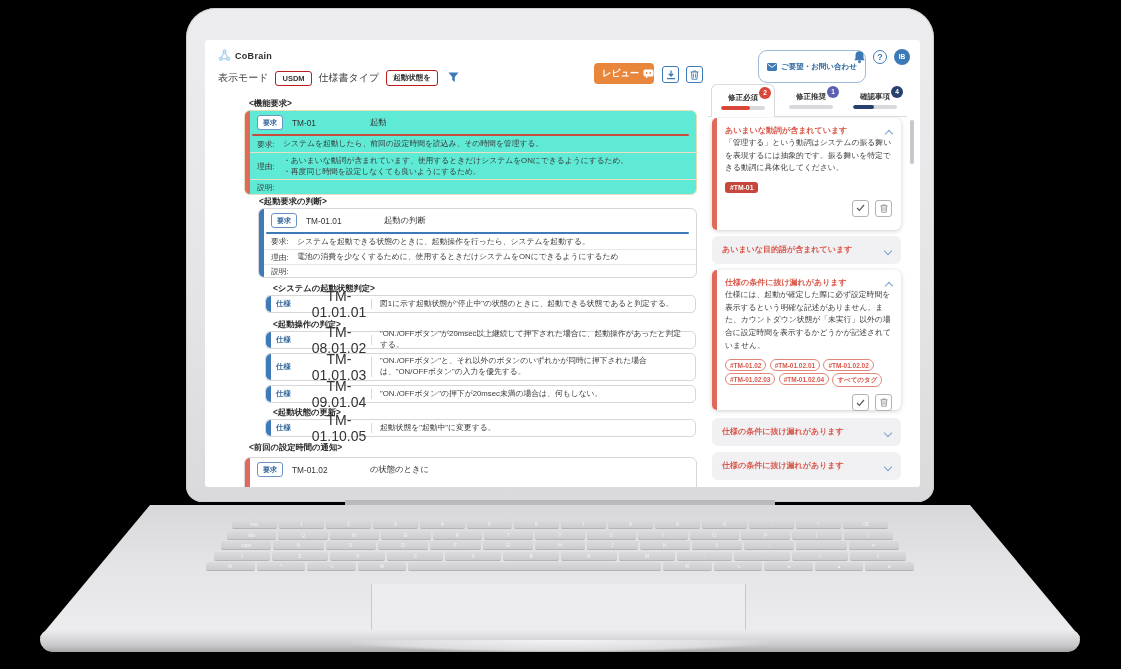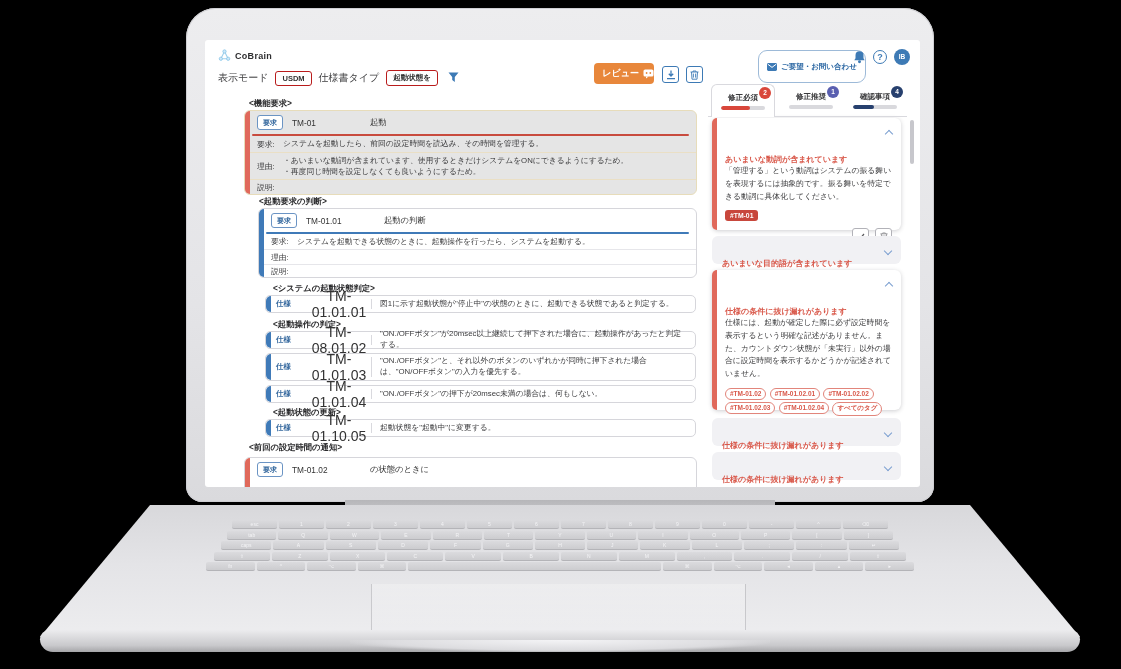--- a/index.html
+++ b/index.html
@@ -85,42 +85,42 @@
   #tab-2 .tab-fill { width:48%; background:#27406e; }
   #panel-topline { position:absolute; left:503px; top:76px; width:199px; height:1px; background:#d9d9de; z-index:1; }
 
   
   .issue-card { position:absolute; left:507px; width:189px; background:#fff; border-radius:6px;
       box-shadow:0 1px 4px rgba(60,60,70,.25); padding:8px 9px 7px 13px; }
   .issue-card::before { content:""; position:absolute; left:0; top:0; bottom:0; width:5px;
       background:#e0695b; border-radius:6px 0 0 6px; }
   .issue-collapsed { position:absolute; left:507px; width:189px; height:28px; background:#f1f1f4;
       border-radius:6px; display:flex; align-items:center; justify-content:space-between; padding:0 10px; }
-  .issue-title { color:#d9584a; font-size:8px; font-weight:bold; line-height:1.3;margin-top:29px; }
+  .issue-title { color:#d9584a; font-size:8px; font-weight:bold; line-height:1.3; }
   .issue-head { display:flex; justify-content:space-between; align-items:flex-start; }
   .issue-body { font-size:7.8px; color:#3b3b3d; line-height:1.62; }
   .tag-solid { display:inline-block; background:#c8473c; color:#fff; font-size:6.8px; font-weight:bold;
       border-radius:3px; padding:2px 5px; margin-top:7px; }
   .tag-outline { display:inline-block; border:1px solid #e2857b; color:#d9584a; font-size:6.5px; font-weight:bold;
       border-radius:8px; padding:1.5px 4px; margin:2px 1px 0 0; background:#fff; }
   .card-actions { display:flex; justify-content:flex-end; gap:6px; margin-top:7px; }
   .mini-btn { width:17px; height:17px; border:1px solid #b2b2b8; border-radius:3px; background:#fff;
       display:flex; align-items:center; justify-content:center; cursor:pointer; }
   .chev { width:6px; height:6px; border-right:1.6px solid #7b9fd0; border-bottom:1.6px solid #7b9fd0;
       display:inline-block; }
   .chev-down { transform:rotate(45deg); margin-top:1px; }
   .chev-up { transform:rotate(-135deg); margin-top:5px; }
   #scroll-thumb { position:absolute; left:705px; top:80px; width:4px; height:44px; background:#c7c7cc; border-radius:2px; }
 
   
   .doc-heading { position:absolute; font-size:8.3px; font-weight:bold; color:#2a2a2c; }
   .req-card { position:absolute; border-radius:6px; }
   .req-card::before { content:""; position:absolute; left:0; top:0; bottom:0; width:5px; border-radius:6px 0 0 6px; }
   .bar-red::before { background:#e0695b; } .bar-blue::before { background:#3f7ab8; }
-  #card-tm01 { left:39px; top:70px; width:453px; height:85px; background:#e5e5e5; border:1px solid #e7dcba; }
+  #card-tm01 { left:39px; top:70px; width:453px; height:85px; background:#5eead4; border:1px solid #e7dcba; }
   #card-tm0101 { left:53px; top:168px; width:439px; height:70px; background:#fff; border:1px solid #d6d6db; }
   #card-tm0102 { left:39px; top:417px; width:453px; height:46px; background:#fff; border:1px solid #d6d6db; }
   .req-header { display:flex; align-items:center; height:23px; padding-left:12px; }
   .req-badge { border:1px solid #6b94c4; color:#35689e; background:#fff; font-size:7px; font-weight:bold;
       border-radius:3px; padding:1.5px 5px; }
   .req-id { font-size:8.3px; color:#333; margin-left:9px; width:78px; }
   .req-title { font-size:8.3px; color:#333; }
   .req-underline { height:2px; margin:0 7px; border-radius:1px; }
   .ul-red { background:#c84b3e; } .ul-blue { background:#3f7ab8; }
   .req-row { display:flex; padding:0 7px 0 12px; align-items:center; }
@@ -324,20 +324,21 @@
           <span class="req-id">TM-01.01</span>
           <span class="req-title">起動の判断</span>
         </div>
         <div class="req-underline ul-blue"></div>
         <div class="req-row" style="height:15px;">
           <span class="row-label">要求:</span>
           <span class="row-text">システムを起動できる状態のときに、起動操作を行ったら、システムを起動する。</span>
         </div>
         <div class="req-row sep-gray" style="height:15px;">
           <span class="row-label">理由:</span>
+          <span class="row-text">電池の消費を少なくするために、使用するときだけシステムをONにできるようにするため</span>
         </div>
         <div class="req-row sep-gray" style="height:13px;">
           <span class="row-label">説明:</span>
           <span class="row-text"></span>
         </div>
       </div>
 
       <div class="doc-heading" style="left:68px; top:243px;">&lt;システムの起動状態判定&gt;</div>
 
       <div class="spec-row" style="left:60px; top:255px; width:431px; height:18px;">
@@ -356,21 +357,21 @@
         <span class="spec-text">"ON./OFFボタン"が20msec以上継続して押下された場合に、起動操作があったと判定する。</span>
       </div>
       <div class="spec-row" style="left:60px; top:313px; width:431px; height:28px;">
         <span class="spec-badge">仕様</span>
         <span class="spec-id">TM-01.01.03</span>
         <span class="spec-div"></span>
         <span class="spec-text">"ON./OFFボタン"と、それ以外のボタンのいずれかが同時に押下された場合は、"ON/OFFボタン"の入力を優先する。</span>
       </div>
       <div class="spec-row" style="left:60px; top:345px; width:431px; height:18px;">
         <span class="spec-badge">仕様</span>
-        <span class="spec-id">TM-01.01.04</span>
+        <span class="spec-id">TM-09.01.04</span>
         <span class="spec-div"></span>
         <span class="spec-text">"ON./OFFボタン"の押下が20msec未満の場合は、何もしない。</span>
       </div>
 
       <div class="doc-heading" style="left:68px; top:367px;">&lt;起動状態の更新&gt;</div>
 
       <div class="spec-row" style="left:60px; top:379px; width:431px; height:18px;">
         <span class="spec-badge">仕様</span>
         <span class="spec-id">TM-01.10.05</span>
         <span class="spec-div"></span>

